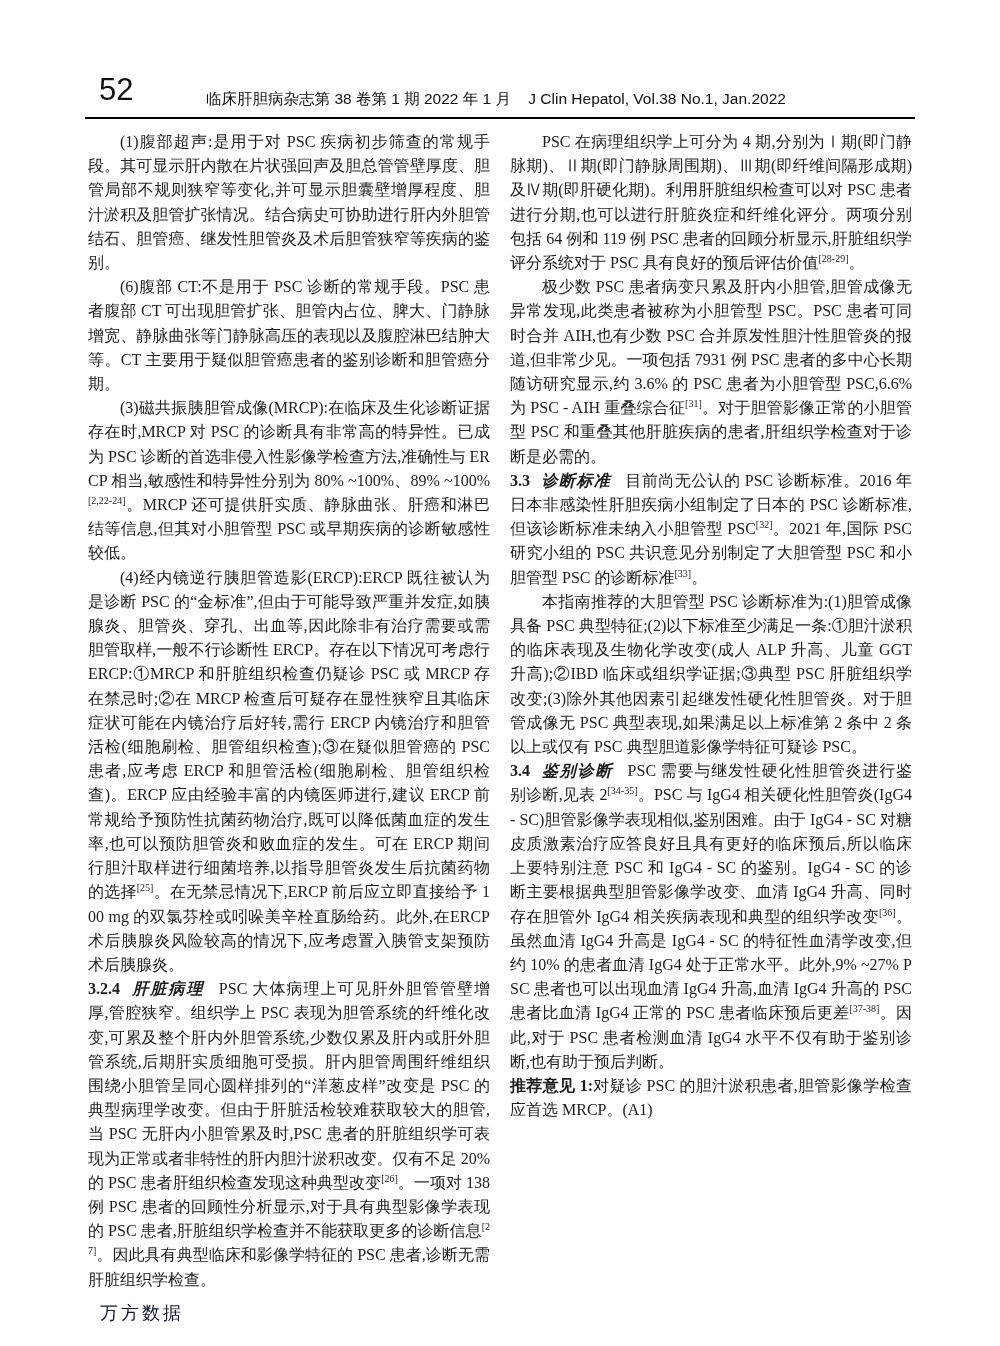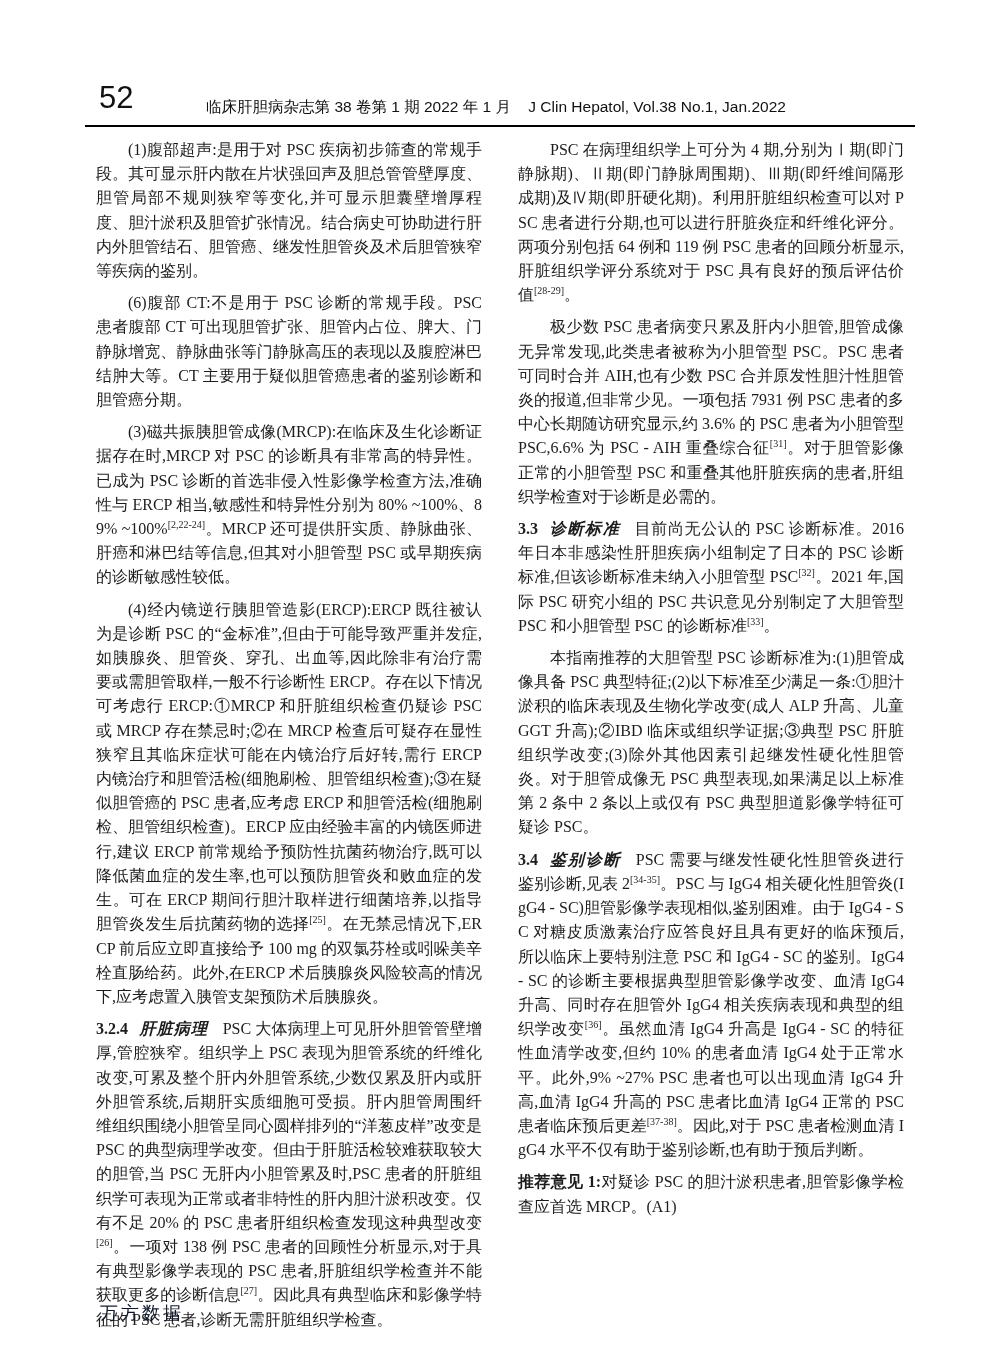--- a/index.html
+++ b/index.html
@@ -5,21 +5,21 @@
   html, body { margin: 0; padding: 0; }
   body {
     width: 1000px; height: 1346px;
     background: #ffffff;
     position: relative;
     font-family: "Liberation Serif", serif;
     color: #1c1c1c;
     overflow: hidden;
   }
   
-  .page-header { position: absolute; top: 8px; left: 0; width: 1000px; height: 128px; }
+  .page-header { position: absolute; top: 0; left: 0; width: 1000px; height: 128px; }
   .page-number {
     position: absolute; left: 99px; top: 72px;
     font-family: "Liberation Sans", sans-serif;
     font-size: 31px; font-weight: 500; color: #111;
   }
   .journal-line {
     position: absolute; left: 0; top: 89px; width: 992px;
     text-align: center; font-size: 15.5px; color: #111;
     font-family: "Liberation Sans", sans-serif;
     white-space: pre;
@@ -28,21 +28,21 @@
     position: absolute; left: 85px; top: 117px; width: 830px; height: 2px;
     background: #000;
   }
   
   .columns {
     position: absolute; left: 88px; top: 130px; width: 824px;
     display: flex; gap: 20px;
   }
   .col { width: 402px; }
   .para {
-    margin: 8px; text-align: justify;
+    margin: 0; text-align: justify;
     font-size: 16px; line-height: 24.2px;
     word-break: break-all;
   }
   .para.indent { text-indent: 2em; }
   sup { font-size: 10px; line-height: 0; }
   .sec-num { font-weight: 600; margin-right: 0.7em; }
   .sec-title { font-style: italic; font-weight: 600; margin-right: 0.9em; letter-spacing: 1px; }
   .rec-label { font-weight: 700; }
   
   .watermark {

